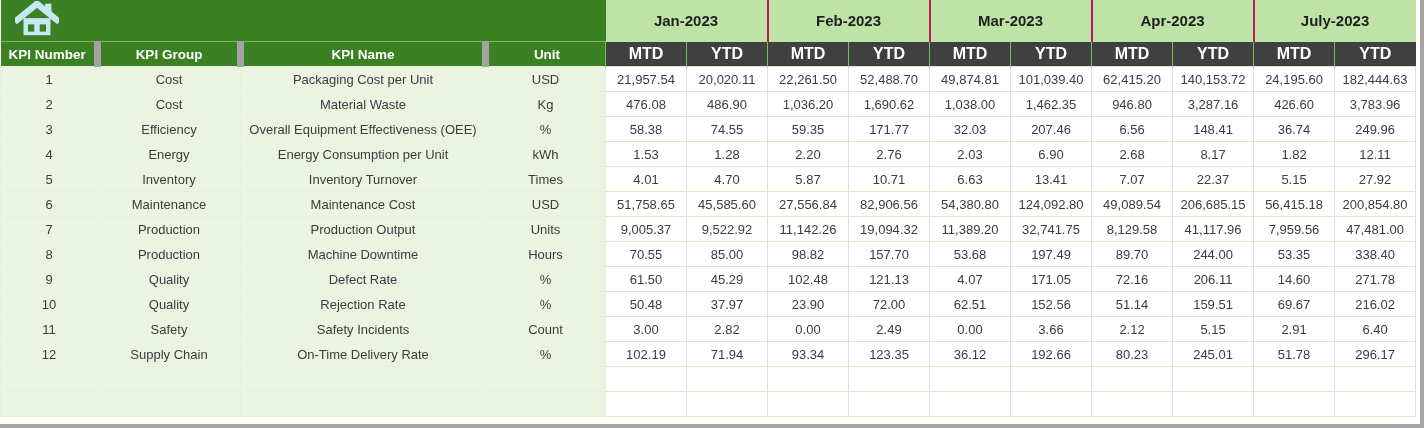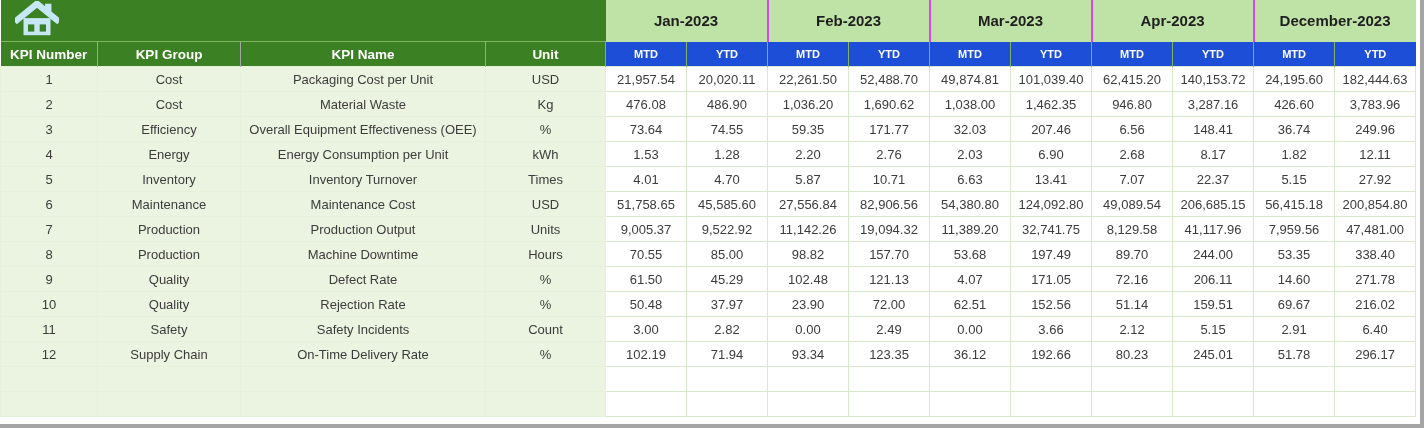--- a/index.html
+++ b/index.html
@@ -25,37 +25,37 @@
     text-align:left;
     padding-left:8px;
   }
   td.month-cell{
     background:#BFE3A6;
     color:#1F1F1F;
     font-weight:bold;
     font-size:15px;
     text-align:center;
   }
-  td.month-cell + td.month-cell{border-left:2px solid #d946ef;}
+  td.month-cell + td.month-cell{border-left:2px solid #be185d;}
 
   tr.row-heads{height:25px;padding-left:45px;}
   td.colhead{
     background:#3C8024;
     color:#ffffff;
     font-weight:bold;
     font-size:13.5px;
     text-align:center;
     border-top:1px solid #82B560;
   }
-  td.colhead + td.colhead{border-left:1px solid #a3a3a3;text-align:center;}
+  td.colhead + td.colhead{border-left:7px solid #a3a3a3;text-align:center;}
   td.sub-cell{
-    background:#1d4ed8;
+    background:#404040;
     color:#ffffff;
     font-weight:bold;
-    font-size:11px;
+    font-size:16px;
     text-align:center;
     border-left:1px solid #82B560;
   }
 
   
   tbody tr{height:25px;}
   td.cell{
     background:#ffffff;
     color:#3C3C3C;
     font-size:13px;
@@ -116,21 +116,21 @@
               <rect x="14" y="26" width="7" height="8" fill="#3C8024"></rect>
               <rect x="27" y="26" width="7" height="8" fill="#3C8024"></rect>
             </svg>
           </button>
         </td>
 
       <td colspan="2" class="month-cell">Jan-2023</td>
           <td colspan="2" class="month-cell">Feb-2023</td>
           <td colspan="2" class="month-cell">Mar-2023</td>
           <td colspan="2" class="month-cell">Apr-2023</td>
-          <td colspan="2" class="month-cell">December-2023</td>
+          <td colspan="2" class="month-cell">July-2023</td>
         </tr>
       <tr class="row-heads">
 
       <td class="colhead">KPI Number</td>
           <td class="colhead">KPI Group</td>
           <td class="colhead">KPI Name</td>
           <td class="colhead">Unit</td>
           <td class="sub-cell">MTD</td>
           <td class="sub-cell">YTD</td>
           <td class="sub-cell">MTD</td>
@@ -175,21 +175,21 @@
           <td class="cell">946.80</td>
           <td class="cell">3,287.16</td>
           <td class="cell">426.60</td>
           <td class="cell">3,783.96</td>
         </tr>
         <tr>
           <td class="cell left">3</td>
           <td class="cell left">Efficiency</td>
           <td class="cell left">Overall Equipment Effectiveness (OEE)</td>
           <td class="cell left">%</td>
-          <td class="cell">73.64</td>
+          <td class="cell">58.38</td>
           <td class="cell">74.55</td>
           <td class="cell">59.35</td>
           <td class="cell">171.77</td>
           <td class="cell">32.03</td>
           <td class="cell">207.46</td>
           <td class="cell">6.56</td>
           <td class="cell">148.41</td>
           <td class="cell">36.74</td>
           <td class="cell">249.96</td>
         </tr>

